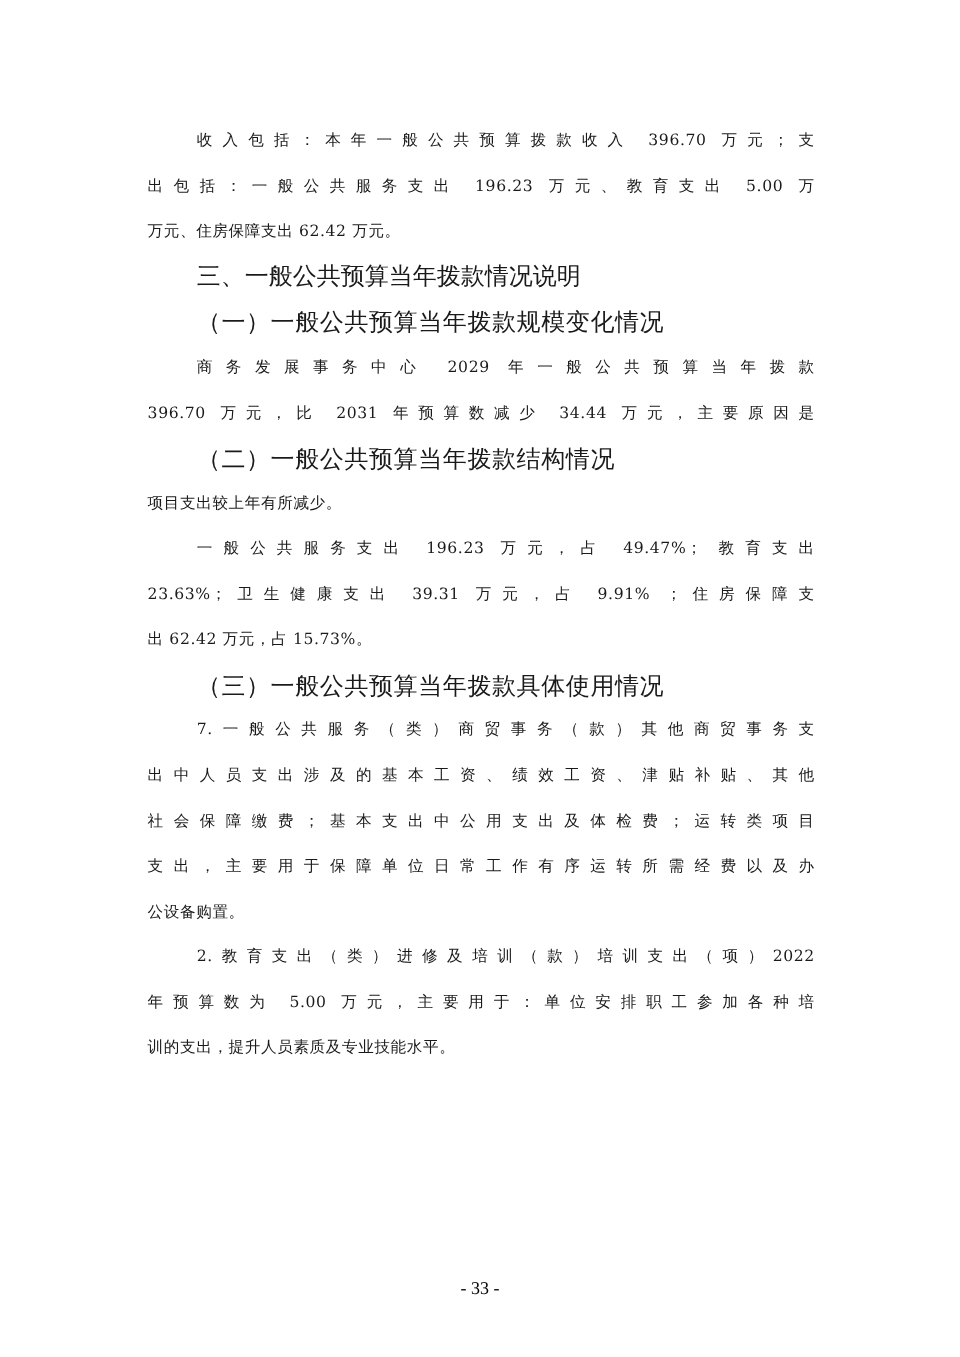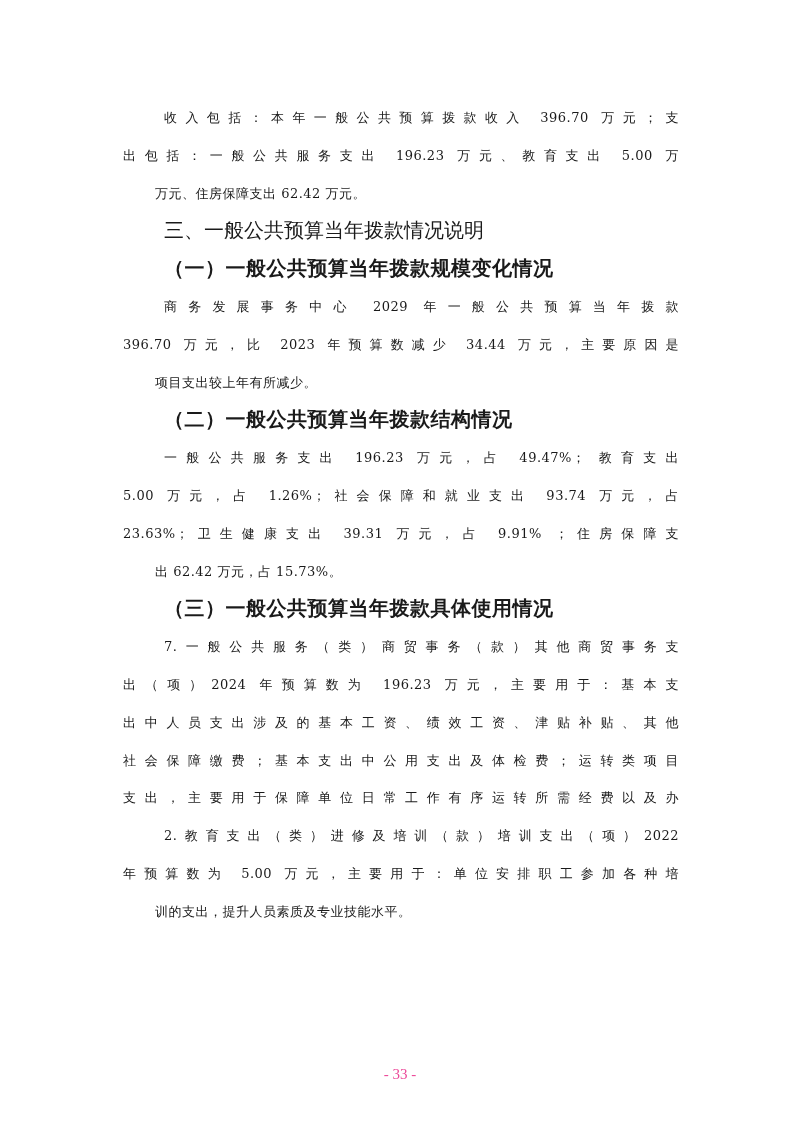--- a/index.html
+++ b/index.html
@@ -26,74 +26,72 @@
       font-family: "DejaVu Serif", "Liberation Serif", serif;
       font-size: 13px;
       white-space: nowrap;
       letter-spacing: 0.5px;
       text-align: justify;
       text-align-last: justify;
       overflow: visible;
     }
     .line.last {
       text-align-last: left;
-      margin-left: 32px;
     }
     .line.indent {
       padding-left: 41px;
     }
     .h1 {
       font-family: "DejaVu Sans", "Liberation Sans", sans-serif;
       font-size: 20px;
       text-align: right;
       text-align-last: left;
       padding-left: 41px;
       letter-spacing: 0;
     }
     .h2 {
       font-family: "DejaVu Serif", "Liberation Serif", serif;
-      font-weight: bold;
+      font-weight: normal;
       font-size: 20px;
       text-align: left;
       text-align-last: left;
       padding-left: 41px;
       letter-spacing: 0.5px;
     }
     .pagenum {
       position: absolute;
       top: 1066px;
       left: 0;
       width: 800px;
       text-align: center;
       font-family: "Liberation Serif", "DejaVu Serif", serif;
       font-size: 15px;
-      color: #ec4899;
+      color: #000000;
     }
   </style>
 </head>
 <body>
 
 <div class="page">
   <div class="line indent">收入包括：本年一般公共预算拨款收入 396.70 万元；支</div>
   <div class="line">出包括：一般公共服务支出 196.23 万元、教育支出 5.00 万</div>
   <div class="line last">万元、住房保障支出 62.42 万元。</div>
   <div class="line h1">三、一般公共预算当年拨款情况说明</div>
   <div class="line h2">（一）一般公共预算当年拨款规模变化情况</div>
   <div class="line indent">商务发展事务中心 2029 年一般公共预算当年拨款</div>
-  <div class="line">396.70 万元，比 2023 年预算数减少 34.44 万元，主要原因是</div>
+  <div class="line">396.70 万元，比 2031 年预算数减少 34.44 万元，主要原因是</div>
+  <div class="line h2">（二）一般公共预算当年拨款结构情况</div>
   <div class="line last">项目支出较上年有所减少。</div>
-  <div class="line h2">（二）一般公共预算当年拨款结构情况</div>
   <div class="line indent">一般公共服务支出 196.23 万元，占 49.47%； 教育支出</div>
-  <div class="line">5.00 万元，占 1.26%；社会保障和就业支出 93.74 万元，占</div>
   <div class="line">23.63%；卫生健康支出 39.31 万元，占 9.91% ；住房保障支</div>
   <div class="line last">出 62.42 万元，占 15.73%。</div>
   <div class="line h2">（三）一般公共预算当年拨款具体使用情况</div>
   <div class="line indent">7.一般公共服务（类）商贸事务（款）其他商贸事务支</div>
-  <div class="line">出（项）2024 年预算数为 196.23 万元，主要用于：基本支</div>
   <div class="line">出中人员支出涉及的基本工资、绩效工资、津贴补贴、其他</div>
   <div class="line">社会保障缴费；基本支出中公用支出及体检费；运转类项目</div>
   <div class="line">支出，主要用于保障单位日常工作有序运转所需经费以及办</div>
+  <div class="line last">公设备购置。</div>
   <div class="line indent">2.教育支出（类）进修及培训（款）培训支出（项）2022</div>
   <div class="line">年预算数为 5.00 万元，主要用于：单位安排职工参加各种培</div>
   <div class="line last">训的支出，提升人员素质及专业技能水平。</div>
 </div>
 
 <div class="pagenum">- 33 -</div>
 
 </body></html>

